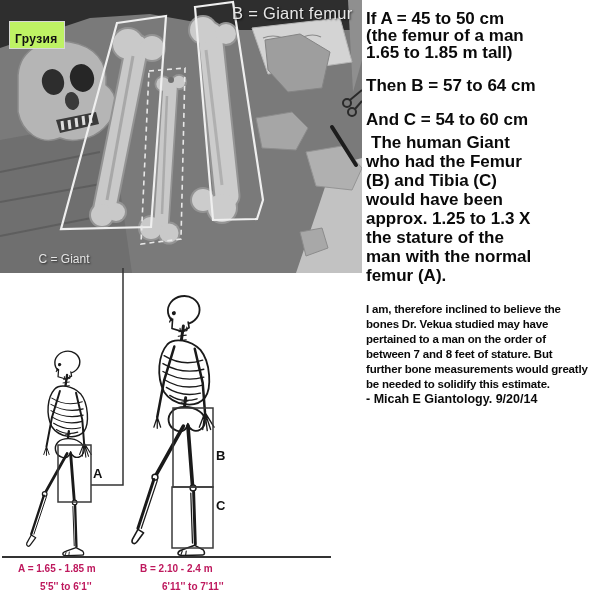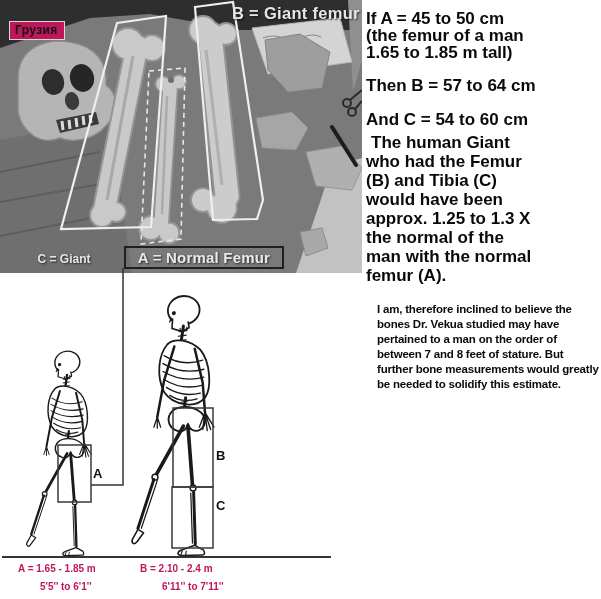--- a/index.html
+++ b/index.html
@@ -1,31 +1,31 @@
 <!DOCTYPE html>
 <html><head>
 <meta charset="utf-8">
 <style>
   html,body{margin:0;padding:0;background:#ffffff;}
   #stage{position:relative;width:601px;height:599px;background:#fff;overflow:hidden;
          font-family:"Liberation Sans","DejaVu Sans",sans-serif;}
   #art{position:absolute;left:0;top:0;z-index:1;}
   .lbl{position:absolute;z-index:2;white-space:nowrap;color:#0a0a0a;}
   
-  .photo-white{color:#e6e6e6;font-weight:bold;text-shadow:1px 1px 2px rgba(0,0,0,.65);}
-  .region-tag{left:9px;top:21px;background:#be185d;color:#111;font-size:12px;font-weight:bold;
-              padding:1px 6px 2px 5px;letter-spacing:.4px;border:1px solid #d8d8d8;}
+  .photo-white{color:#e6e6e6;font-weight:normal;text-shadow:1px 1px 2px rgba(0,0,0,.65);}
+  .region-tag{left:9px;top:21px;background:#bef264;color:#111;font-size:12px;font-weight:bold;
+              padding:10px 6px 2px 5px;letter-spacing:.4px;border:1px solid #d8d8d8;}
   .b-label{left:232px;top:4px;font-size:16.5px;letter-spacing:.3px;}
   .c-label{left:22px;top:220px;width:84px;text-align:center;font-size:12px;line-height:19px;white-space:normal;margin-top:30px;}
   .a-box{left:124px;top:246px;width:156px;height:19px;border:2px solid #1f1f1f;
          font-size:15px;font-weight:bold;text-align:center;line-height:19px;color:#e9e9e9;
          text-shadow:1px 1px 2px rgba(0,0,0,.65);letter-spacing:.2px;}
   
   .t15{font-size:17px;font-weight:bold;left:366px;}
-  .t11{font-size:11.5px;font-weight:bold;left:366px;letter-spacing:-.2px;margin-left:11px;}
+  .t11{font-size:11.5px;font-weight:bold;left:366px;letter-spacing:-.2px;}
   .sig{font-size:12.5px;font-weight:bold;left:366px;}
   
   .marker{font-size:13px;font-weight:bold;color:#111;}
   .meas{font-size:10px;font-weight:bold;color:#be185d;}
 </style>
 </head>
 <body>
 
 <div id="stage">
 
@@ -171,42 +171,42 @@
     <rect x="172" y="487" width="41" height="61" fill="none" stroke="#3a3a3a" stroke-width="1.5"></rect>
 
     <line x1="2" y1="557" x2="331" y2="557" stroke="#333333" stroke-width="2"></line>
   </svg>
 
   <div class="lbl region-tag">Грузия</div>
   <div class="lbl photo-white b-label">B = Giant femur</div>
   <div class="lbl photo-white c-label">
     <div>C = Giant</div>
   </div>
-  <div class="lbl a-box">A = Normal Femur</div>
 
   <div class="lbl t15" style="top:9px">If A = 45 to 50 cm</div>
   <div class="lbl t15" style="top:26px">(the femur of a man</div>
   <div class="lbl t15" style="top:43px">1.65 to 1.85 m tall)</div>
   <div class="lbl t15" style="top:76px">Then B = 57 to 64 cm</div>
   <div class="lbl t15" style="top:110px">And C = 54 to 60 cm</div>
   <div class="lbl t15" style="top:133px;left:371px">The human Giant</div>
   <div class="lbl t15" style="top:152px">who had the Femur</div>
   <div class="lbl t15" style="top:190px">would have been</div>
   <div class="lbl t15" style="top:171px">(B) and Tibia (C)</div>
   <div class="lbl t15" style="top:209px">approx. 1.25 to 1.3 X</div>
-  <div class="lbl t15" style="top:228px">the normal of the</div>
+  <div class="lbl t15" style="top:228px">the stature of the</div>
   <div class="lbl t15" style="top:247px">man with the normal</div>
   <div class="lbl t15" style="top:266px">femur (A).</div>
 
   <div class="lbl t11" style="top:303px">I am, therefore inclined to believe the</div>
   <div class="lbl t11" style="top:333px">pertained to a man on the order of</div>
   <div class="lbl t11" style="top:318px">bones Dr. Vekua studied may have</div>
   <div class="lbl t11" style="top:348px">between 7 and 8 feet of stature. But</div>
   <div class="lbl t11" style="top:363px">further bone measurements would greatly</div>
   <div class="lbl t11" style="top:378px">be needed to solidify this estimate.</div>
+  <div class="lbl sig" style="top:392px">- Micah E Giantology. 9/20/14</div>
 
   <div class="lbl marker" style="left:93px;top:466px">A</div>
   <div class="lbl marker" style="left:216px;top:448px">B</div>
   <div class="lbl marker" style="left:216px;top:498px">C</div>
   <div class="lbl meas" style="left:18px;top:563px">A = 1.65 - 1.85 m</div>
   <div class="lbl meas" style="left:40px;top:581px">5'5'' to 6'1''</div>
   <div class="lbl meas" style="left:140px;top:563px">B = 2.10 - 2.4 m</div>
   <div class="lbl meas" style="left:162px;top:581px">6'11'' to 7'11''</div>
 
 </div>

